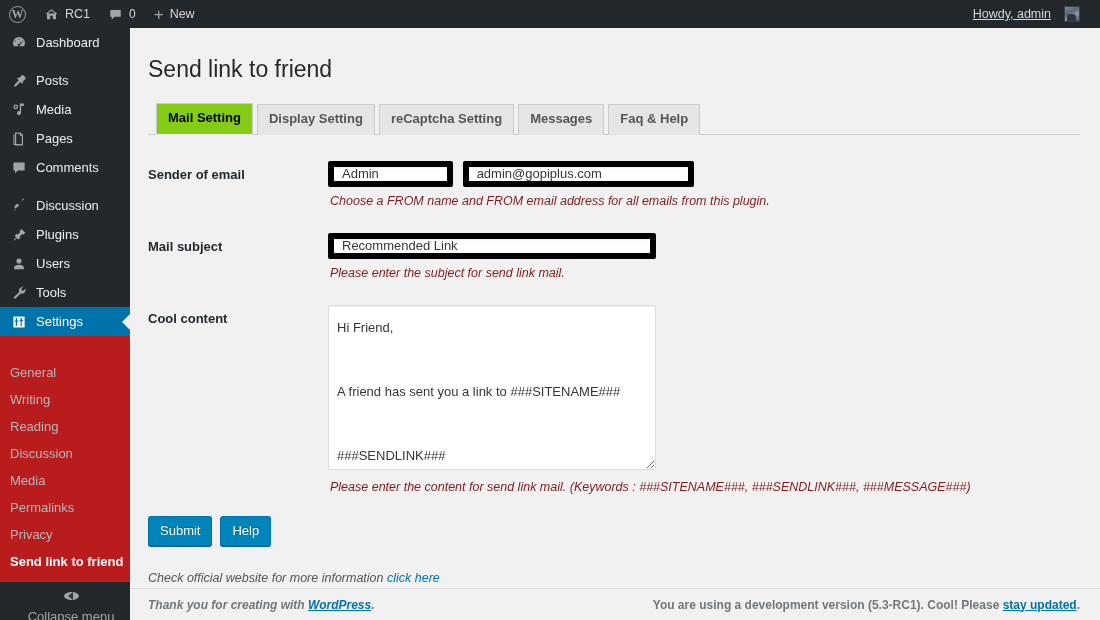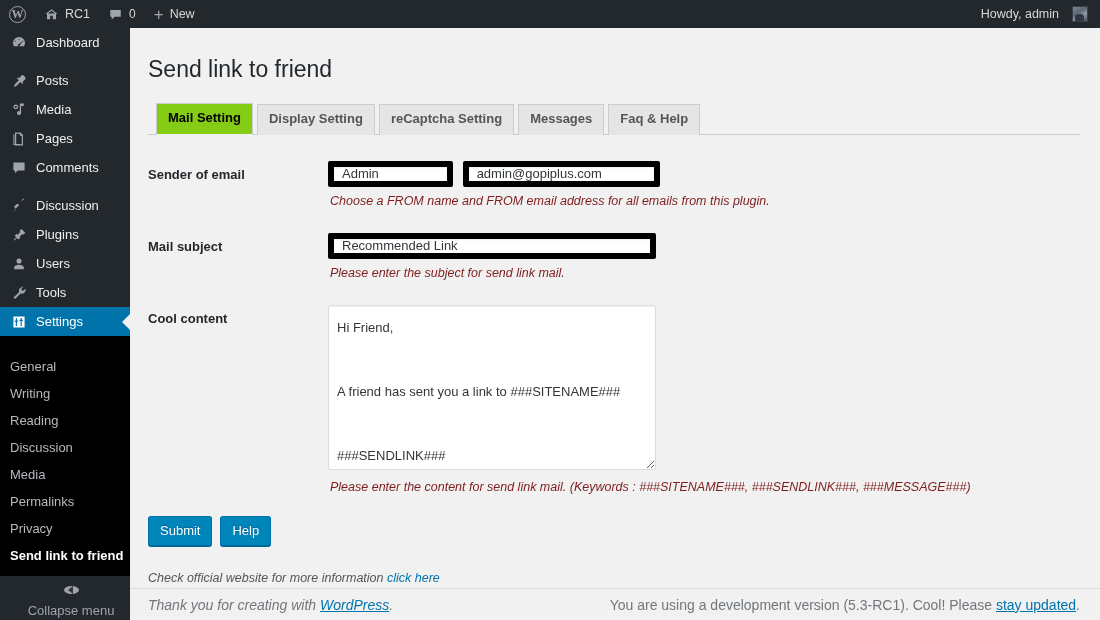--- a/index.html
+++ b/index.html
@@ -69,21 +69,21 @@
   .menu-top.current {
     background: #0073aa; color: #fff; font-weight: 400;
   }
   .menu-top.current .mi svg { fill: #fff; }
   .menu-top.current::after {
     content:""; position:absolute; right:0; top:50%; transform: translateY(-50%);
     border-style: solid; border-width: 8px 8px 8px 0;
     border-color: transparent #f1f1f1 transparent transparent;
   }
   .menu-sep { height: 9px; }
-  .submenu { background: #000000; padding: 17px 0 7px 0; }
+  .submenu { background: #b91c1c; padding: 23px 0 7px 0; }
   .submenu-item {
     padding: 6px 0 6px 10px; color: #b4b9be; cursor: pointer; font-size: 13px;
   }
   .submenu-item.current { color: #fff; font-weight: 700; }
   #collapse-menu {
     display:flex; align-items:center; gap:9px;
     height: 30px; padding-left: 12px; margin-top: 10px;
     color:#a0a5aa; cursor:pointer; font-size: 13px; flex-direction: column;
   }
   .collapse-arrow {
@@ -146,21 +146,21 @@
   .form-field { flex: 1; }
   input.txt {
     border: 6px solid #000000;
     box-shadow: inset 0 1px 2px rgba(0,0,0,.07);
     background: #fff; color: #32373c;
     padding: 4px 8px; font-size: 13px;
     font-family: "Liberation Sans", sans-serif;
     border-radius: 2px; outline: none; height: 26px;
   }
   .in-name { width: 125px; }
-  .in-email { width: 197px; margin-left: 6px; }
+  .in-email { width: 231px; margin-left: 6px; }
   .in-subject { width: 328px; }
   textarea.txtarea {
     width: 328px; height: 165px;
     border: 1px solid #ddd;
     box-shadow: inset 0 1px 2px rgba(0,0,0,.07);
     background: #fff; color: #32373c;
     padding: 6px 8px; font-size: 13px; line-height: 2.45;
     font-family: "Liberation Sans", sans-serif;
     border-radius: 2px; outline: none; resize: both;
     overflow: hidden;
@@ -192,21 +192,21 @@
   .official-line a { color: #0073aa; font-style: italic; }
 
   
   #wpfooter {
     position: absolute; left: 130px; bottom: 0;
     width: 970px; height: 32px;
     border-top: 1px solid #ddd;
     background: #f1f1f1;
     display: flex; align-items: center;
     padding: 0 20px 0 18px;
-    font-size: 14px; color: #72777c;
+    font-size: 12px; color: #72777c; font-weight: bold;
   }
   #wpfooter .left { font-style: italic; }
   #wpfooter .right { margin-left: auto; }
   #wpfooter a { color: #0073aa; text-decoration: underline; }
   #wpfooter .left a { font-style: italic; }
 </style>
 </head>
 <body>
 
 <div id="adminbar">
@@ -227,21 +227,21 @@
           <path d="M3 4h14v9H9l-4 3.5V13H3V4z"></path>
         </svg>
     </span>
     <span class="ab-count">0</span>
   </div>
   <div class="ab-item">
     <span class="plus-ico">+</span>
     <span>New</span>
   </div>
   <div class="ab-spacer"></div>
-  <div class="ab-item" style="padding-right:12px;">
+  <div class="ab-item" style="padding-right:20px;text-decoration:underline;">
     <span>Howdy, admin</span>
     <span class="avatar"></span>
   </div>
 </div>
 
 <div id="adminmenu">
 
   <div class="menu-top">
     <span class="mi">
       <svg width="16" height="16" viewBox="0 0 20 20">

